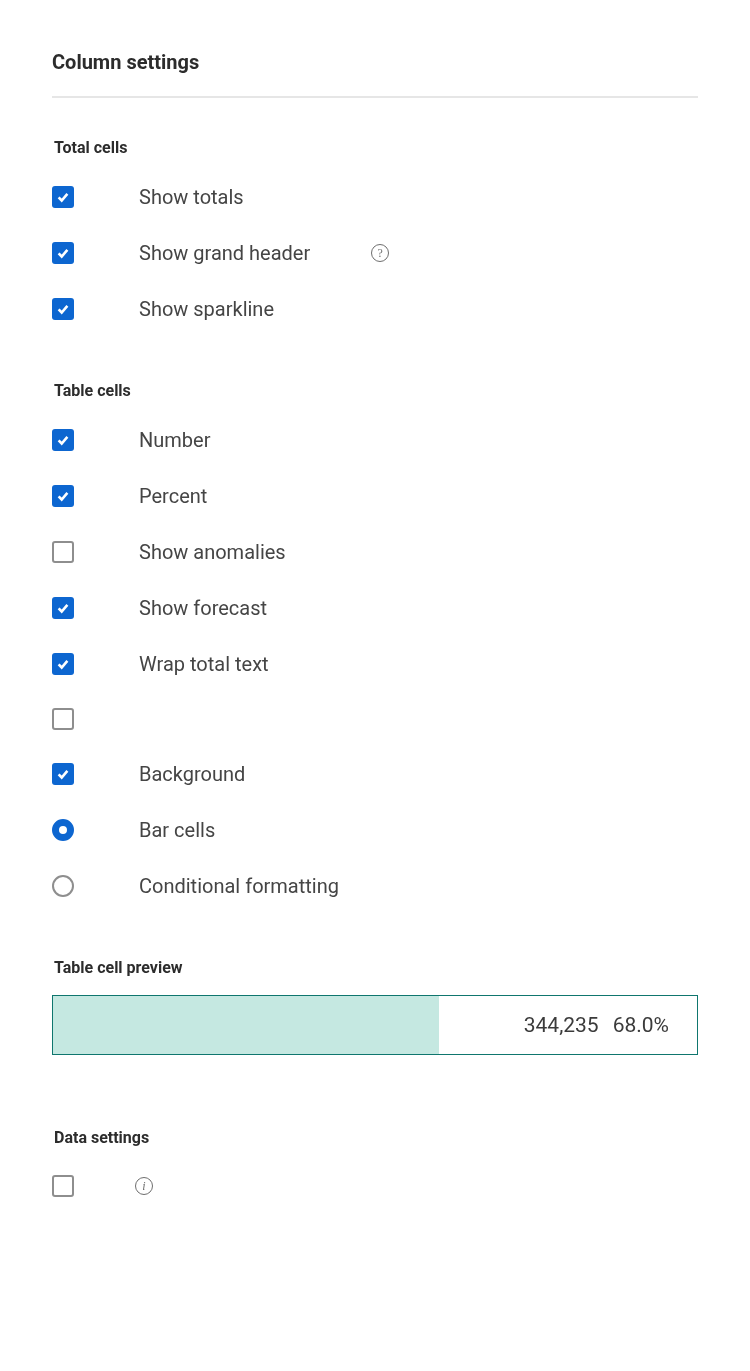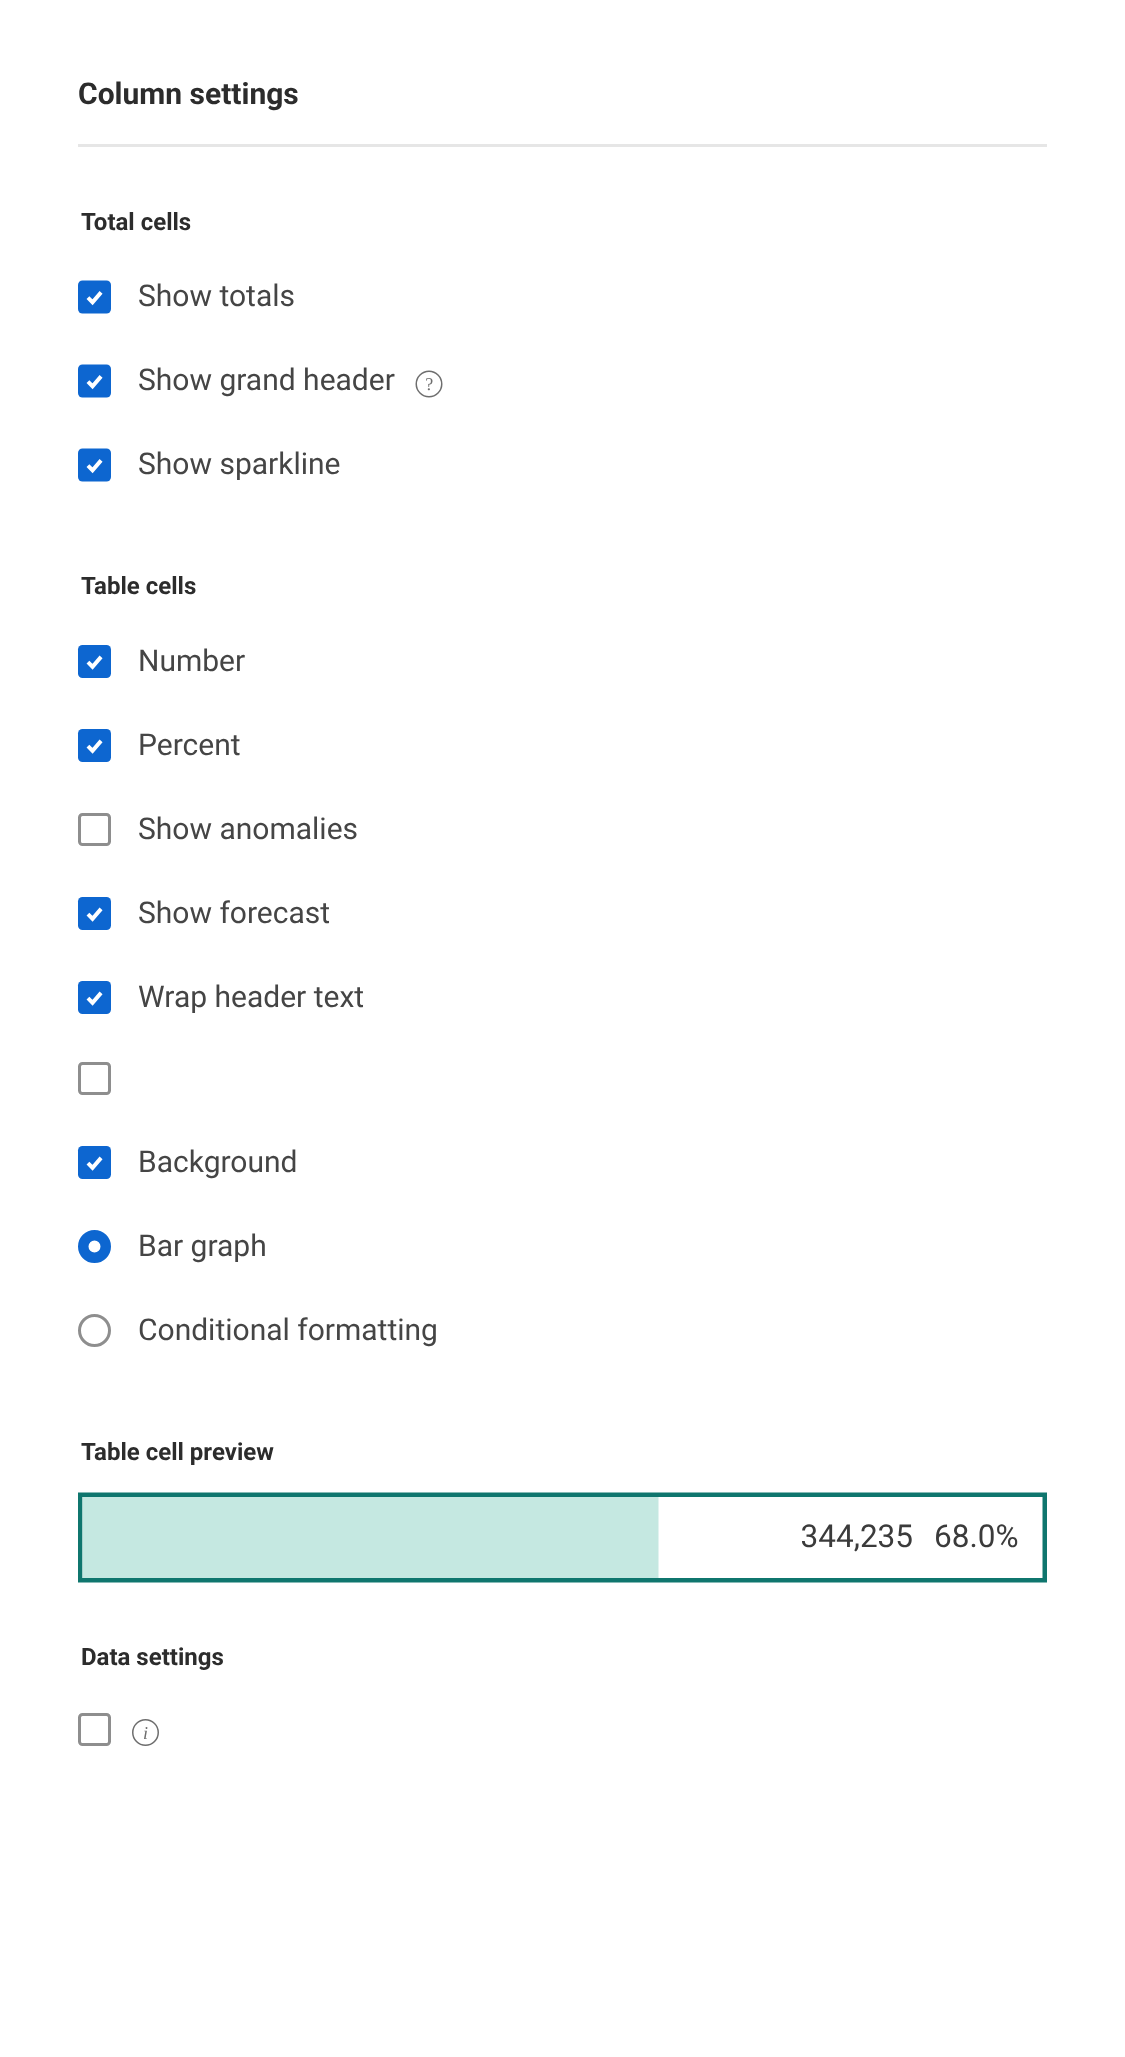--- a/index.html
+++ b/index.html
@@ -26,22 +26,23 @@
     font-size: 16px;
     font-weight: 700;
     color: #2c2c2c;
     margin: 0 0 28px 2px;
   }
   .section-heading.tight {
     margin-bottom: 18px;
   }
   .option-row {
     display: flex;
-    align-items: flex-end;
+    align-items: center;
     margin-bottom: 32px;
+    gap: 47px;
   }
   .checkbox {
     width: 22px;
     height: 22px;
     border-radius: 3px;
     display: inline-flex;
     align-items: center;
     justify-content: center;
     flex-shrink: 0;
     cursor: pointer;
@@ -95,28 +96,28 @@
     color: #6e6e6e;
     margin-left: 14px;
     cursor: pointer;
     font-family: Georgia, serif;
     font-style: italic;
   }
   .info-icon.q::after { content: "?"; font-style: normal; font-family: inherit;}
   .info-icon.i::after { content: "i"; }
   .section-gap { height: 28px; }
   .preview-box {
-    border: 3px solid #0f766e;
+    border: 1px solid #0f766e;
     height: 60px;
     position: relative;
     display: flex;
     align-items: center;
     justify-content: flex-end;
-    padding-right: 16px;
-    margin-bottom: 40px;
+    padding-right: 28px;
+    margin-bottom: 73px;
   }
   .preview-bar {
     position: absolute;
     left: 0; top: 0; bottom: 0;
     background: #c5e8e1;
   }
   .preview-text {
     position: relative;
     font-size: 21px;
     color: #3b3b3b;
@@ -195,39 +196,39 @@
   </span>
   <span class="option-label">Show forecast</span>
 </div>
 
 <div class="option-row">
   <span class="checkbox checked">
     <svg viewBox="0 0 16 16">
         <polyline points="3,8.5 6.5,12 13,4.5"></polyline>
       </svg>
   </span>
-  <span class="option-label">Wrap header text</span>
+  <span class="option-label">Wrap total text</span>
 </div>
 
 <div class="option-row">
   <span class="checkbox unchecked"></span>
 </div>
 
 <div class="option-row">
   <span class="checkbox checked">
     <svg viewBox="0 0 16 16">
         <polyline points="3,8.5 6.5,12 13,4.5"></polyline>
       </svg>
   </span>
   <span class="option-label">Background</span>
 </div>
 
 <div class="option-row">
   <span class="radio selected"></span>
-  <span class="option-label">Bar graph</span>
+  <span class="option-label">Bar cells</span>
 </div>
 
 <div class="option-row">
   <span class="radio unselected"></span>
   <span class="option-label">Conditional formatting</span>
 </div>
 
 <div class="section-gap"></div>
 
 <h2 class="section-heading tight">Table cell preview</h2>

